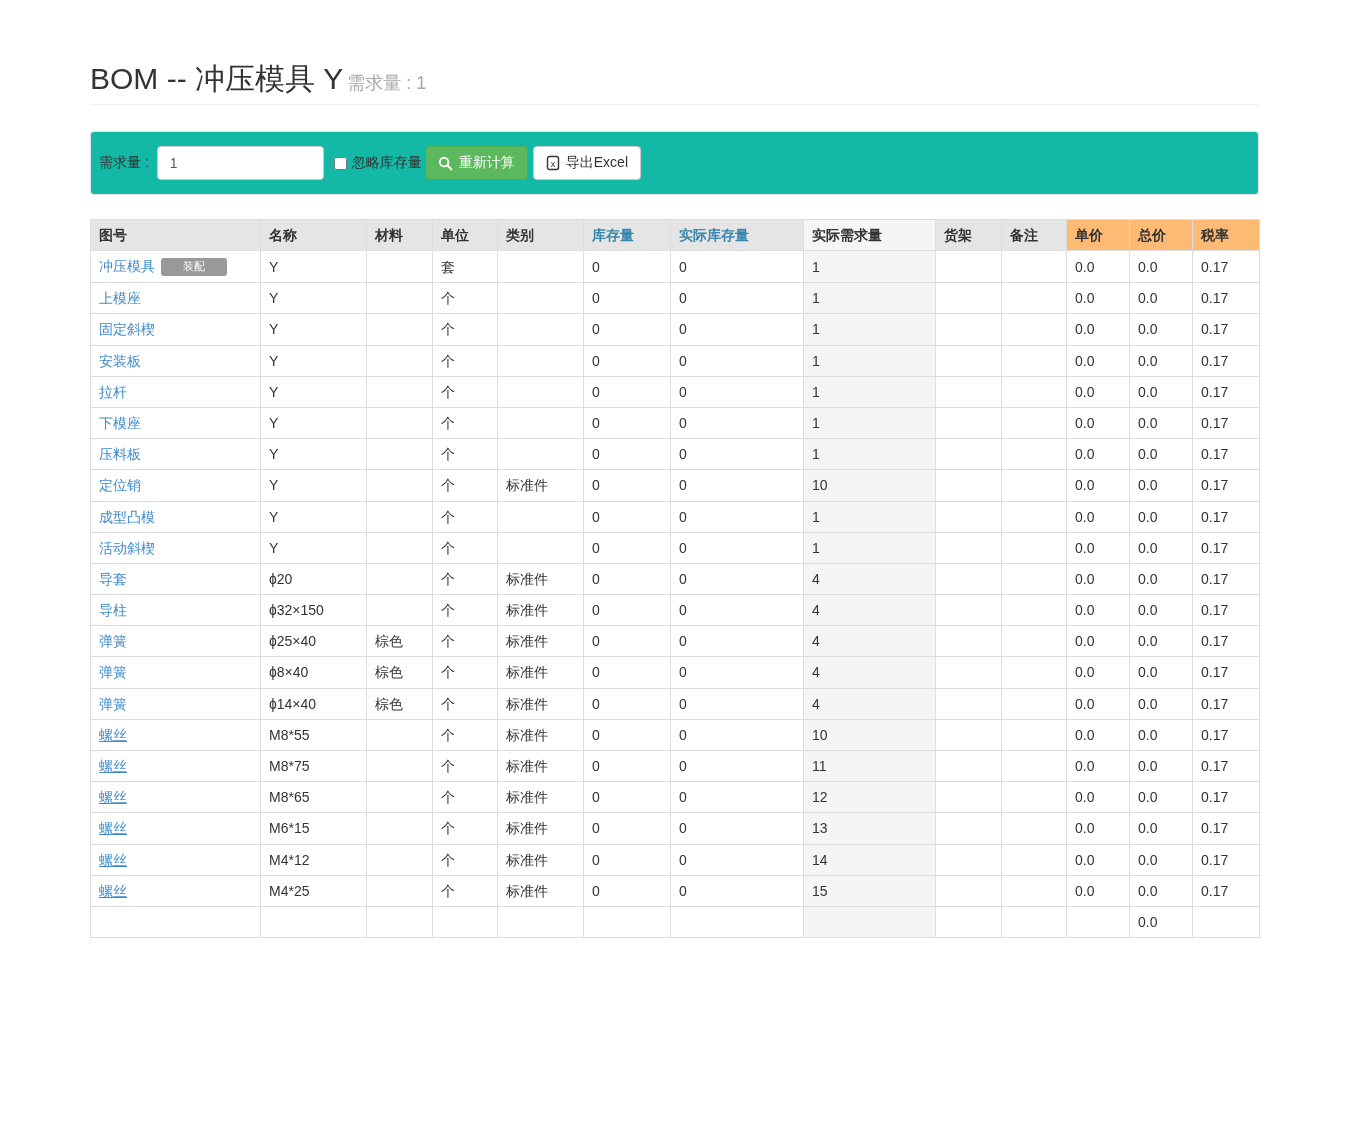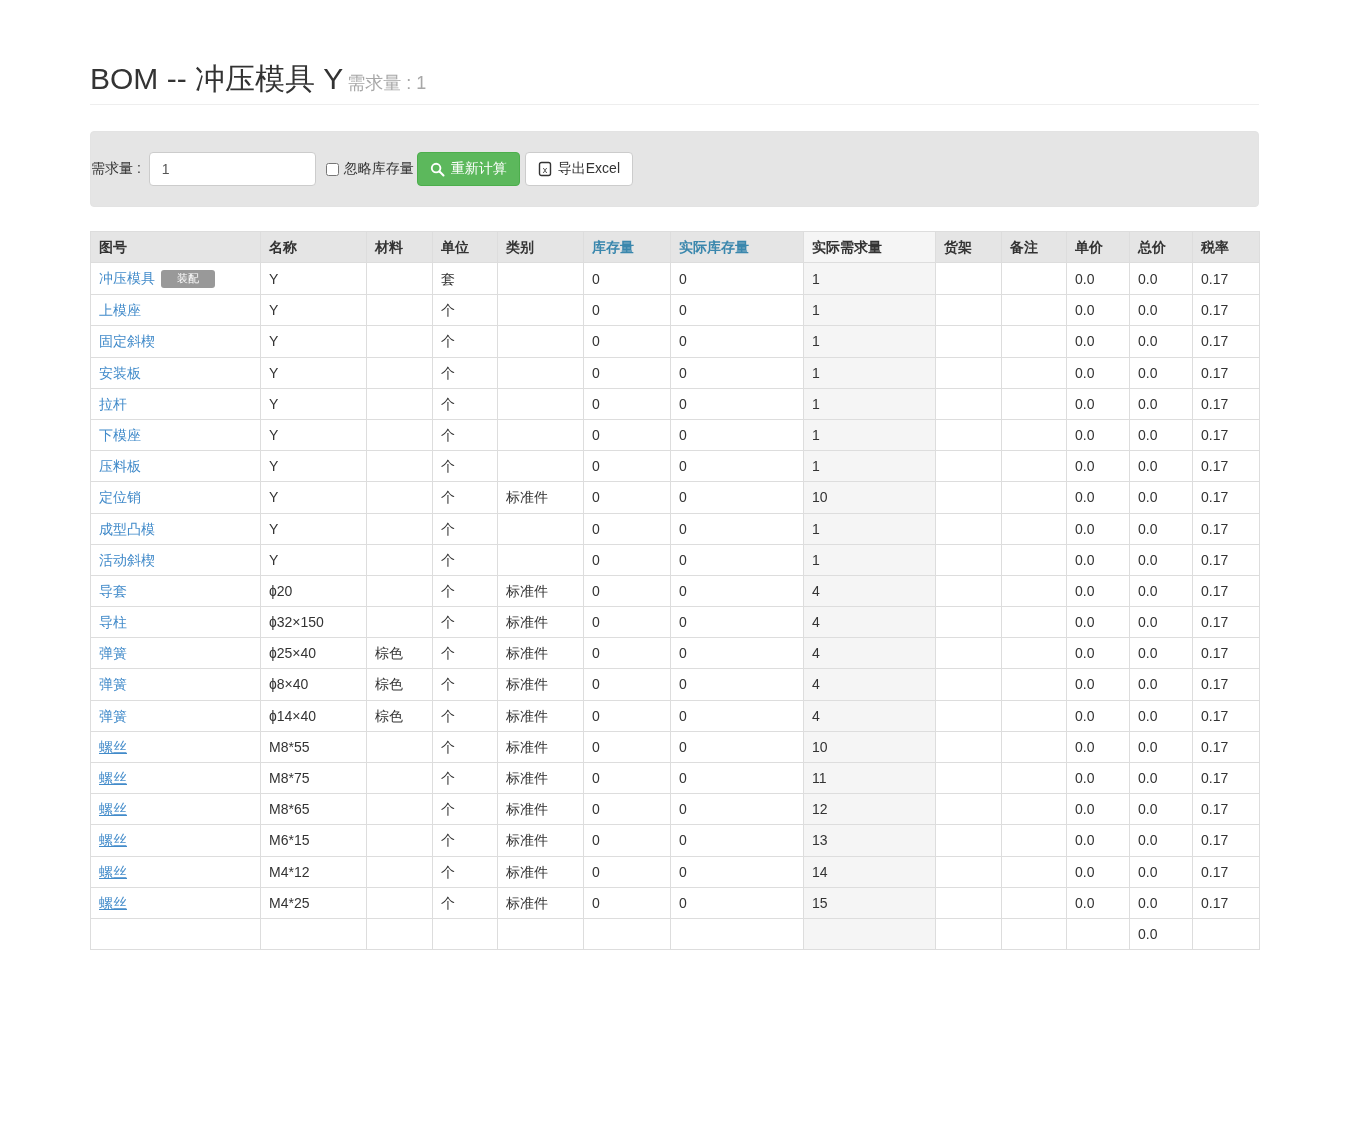--- a/index.html
+++ b/index.html
@@ -29,27 +29,27 @@
   .page-subtitle {
     font-size: 18px;
     color: #a7a7a7;
     font-weight: 400;
     margin-left: 4px;
   }
 
   
   .well {
     margin-top: 26px;
-    background: #e5e5e5;
+    background: #14b8a6;
     border: 1px solid #e3e3e3;
     border-radius: 4px;
-    padding: 16px 0;
+    padding: 16px 8px;
     display: flex;
     align-items: center;
-    height: 76px;
+    height: 64px;
   }
   .demand-label { color: #333; margin-right: 8px; white-space: nowrap; }
   .demand-input {
     width: 167px;
     height: 34px;
     padding: 6px 12px;
     font-size: 14px;
     color: #555;
     background: #fff;
     border: 1px solid #ccc;
@@ -99,38 +99,38 @@
     padding: 6px 8px;
     text-align: left;
     vertical-align: middle;
     height: 31px;
     overflow: hidden;
     white-space: nowrap;
     line-height: 1.3;
   }
   .bom-table th { font-weight: bold; color: #333; background: #e5e5e5; }
   th.th-link { color: #3a87ad; }
-  th.th-price { background: #e5e5e5; }
+  th.th-price { background: #fdba74; }
   th.th-demand { background: #f5f5f5; }
   td.cell-demand { background: #f5f5f5; }
 
   a.part-link { color: #428bca; text-decoration: none; cursor: pointer; }
   a.part-link.underlined { text-decoration: underline; }
 
   .indent-0 { padding-left: 8px; }
   .indent-1 { padding-left: 25px; }
   .indent-2 { padding-left: 42px; }
 
   .badge-assy {
     display: inline-block;
     background: #999;
     color: #fff;
     font-size: 11px;
     line-height: 1;
-    padding: 3px 16px 4px;
+    padding: 3px 22px 4px;
     border-radius: 3px;
     margin-left: 6px;
     vertical-align: 1px;
   }
 
   .search-icon-svg, .excel-icon-svg { display: block; }
 </style>
 </head>
 <body>
 

